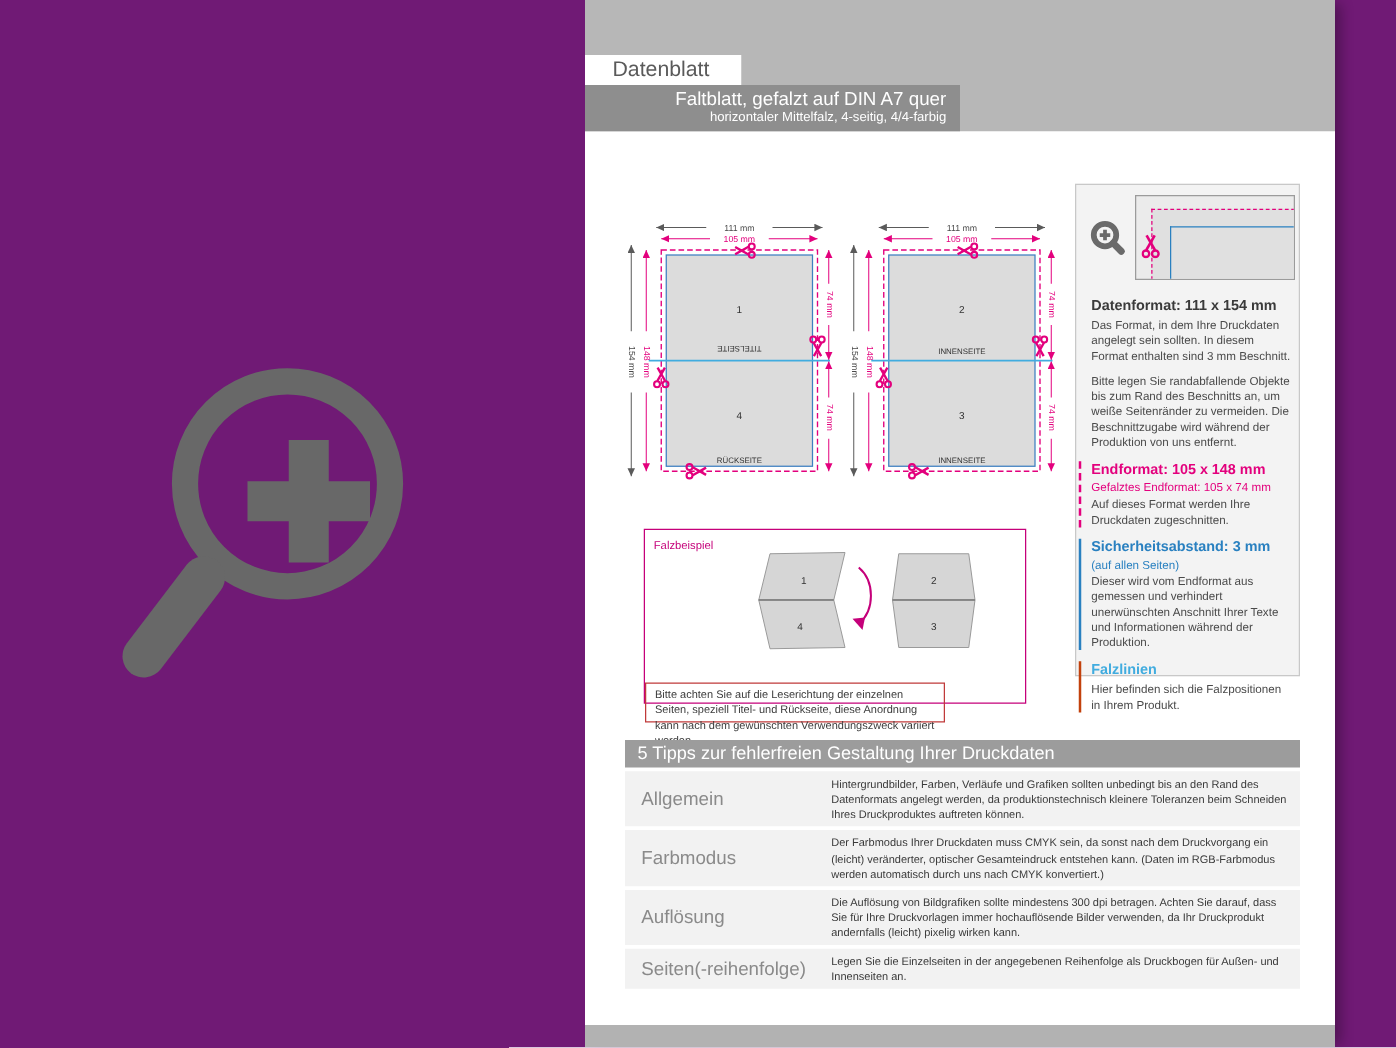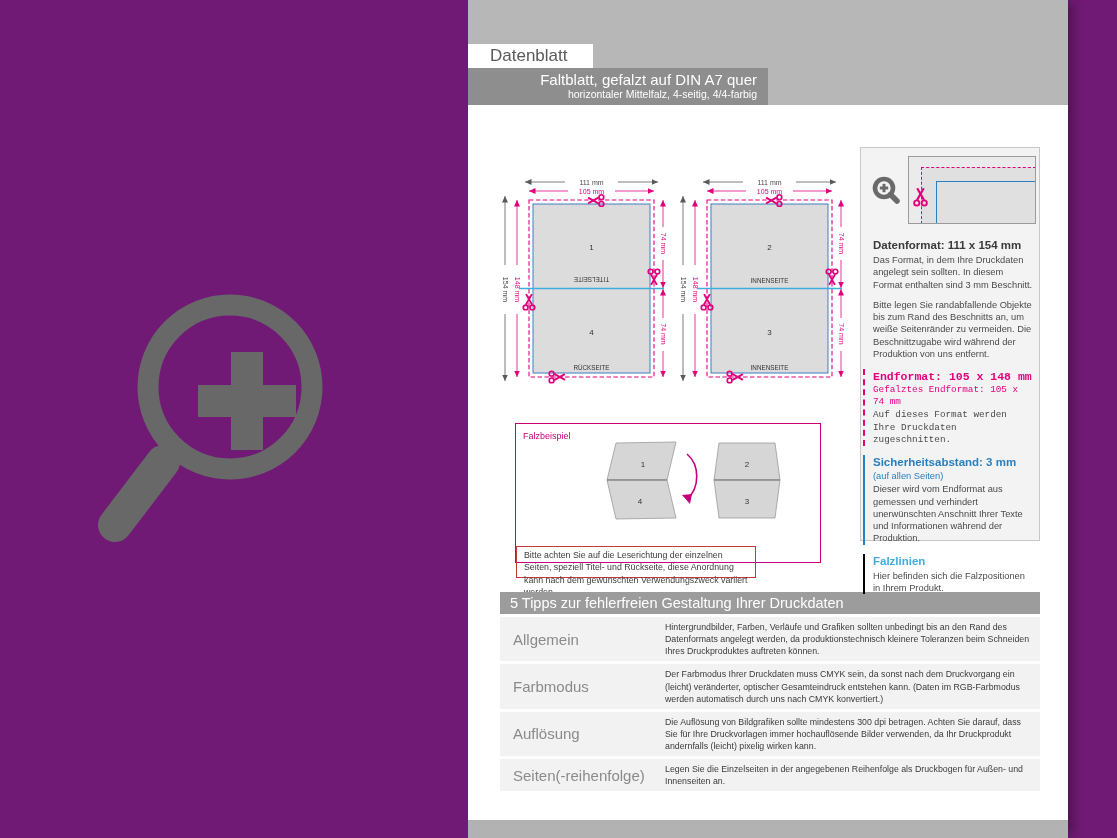--- a/index.html
+++ b/index.html
@@ -50,23 +50,23 @@
           border:1px solid #9b9b9b; overflow:hidden; }
   .detail-pagearea { position:absolute; left:12px; top:10px; right:-1px; bottom:-1px; background:#e0e0e0;
           border-top:1.4px dashed #e3007d; border-left:1.4px dashed #e3007d; }
   .detail-safe { position:absolute; left:14px; top:13px; right:-2px; bottom:-2px;
           border-top:1.4px solid #2980c0; border-left:1.4px solid #2980c0; }
   .detail-scissors { position:absolute; left:4px; top:30px; color:#e3007d; }
   .small-magnifier { position:absolute; left:8px; top:26px; }
 
   .sb-content { position:absolute; left:2px; top:90px; right:5px; }
   .sb-section { padding-left:8px; border-left:2px solid transparent; margin-bottom:9px; }
-  .sb-section.endformat { border-left:2px dashed #e3007d;font-family:Liberation Mono, monospace; }
+  .sb-section.endformat { border-left:2px dashed #e3007d; }
   .sb-section.sicherheit { border-left:2px solid #2980c0; }
-  .sb-section.falz { border-left:2px solid #000000; }
+  .sb-section.falz { border-left:2px solid #c2410c; }
   .sb-title { font-size:11.5px; font-weight:bold; color:#3a3a3a; line-height:15px; }
   .sb-title.magenta { color:#e3007d; }
   .sb-title.blue { color:#2980c0; }
   .sb-title.lightblue { color:#41acdf; }
   .sb-sub { font-size:9.3px; line-height:12px; }
   .sb-sub.magenta { color:#e3007d; }
   .sb-sub.blue { color:#2980c0; }
   .sb-p { font-size:9.3px; line-height:12.3px; color:#4a4a4a; margin-top:1px; }
   .sb-p + .sb-p { margin-top:8px; }
 

